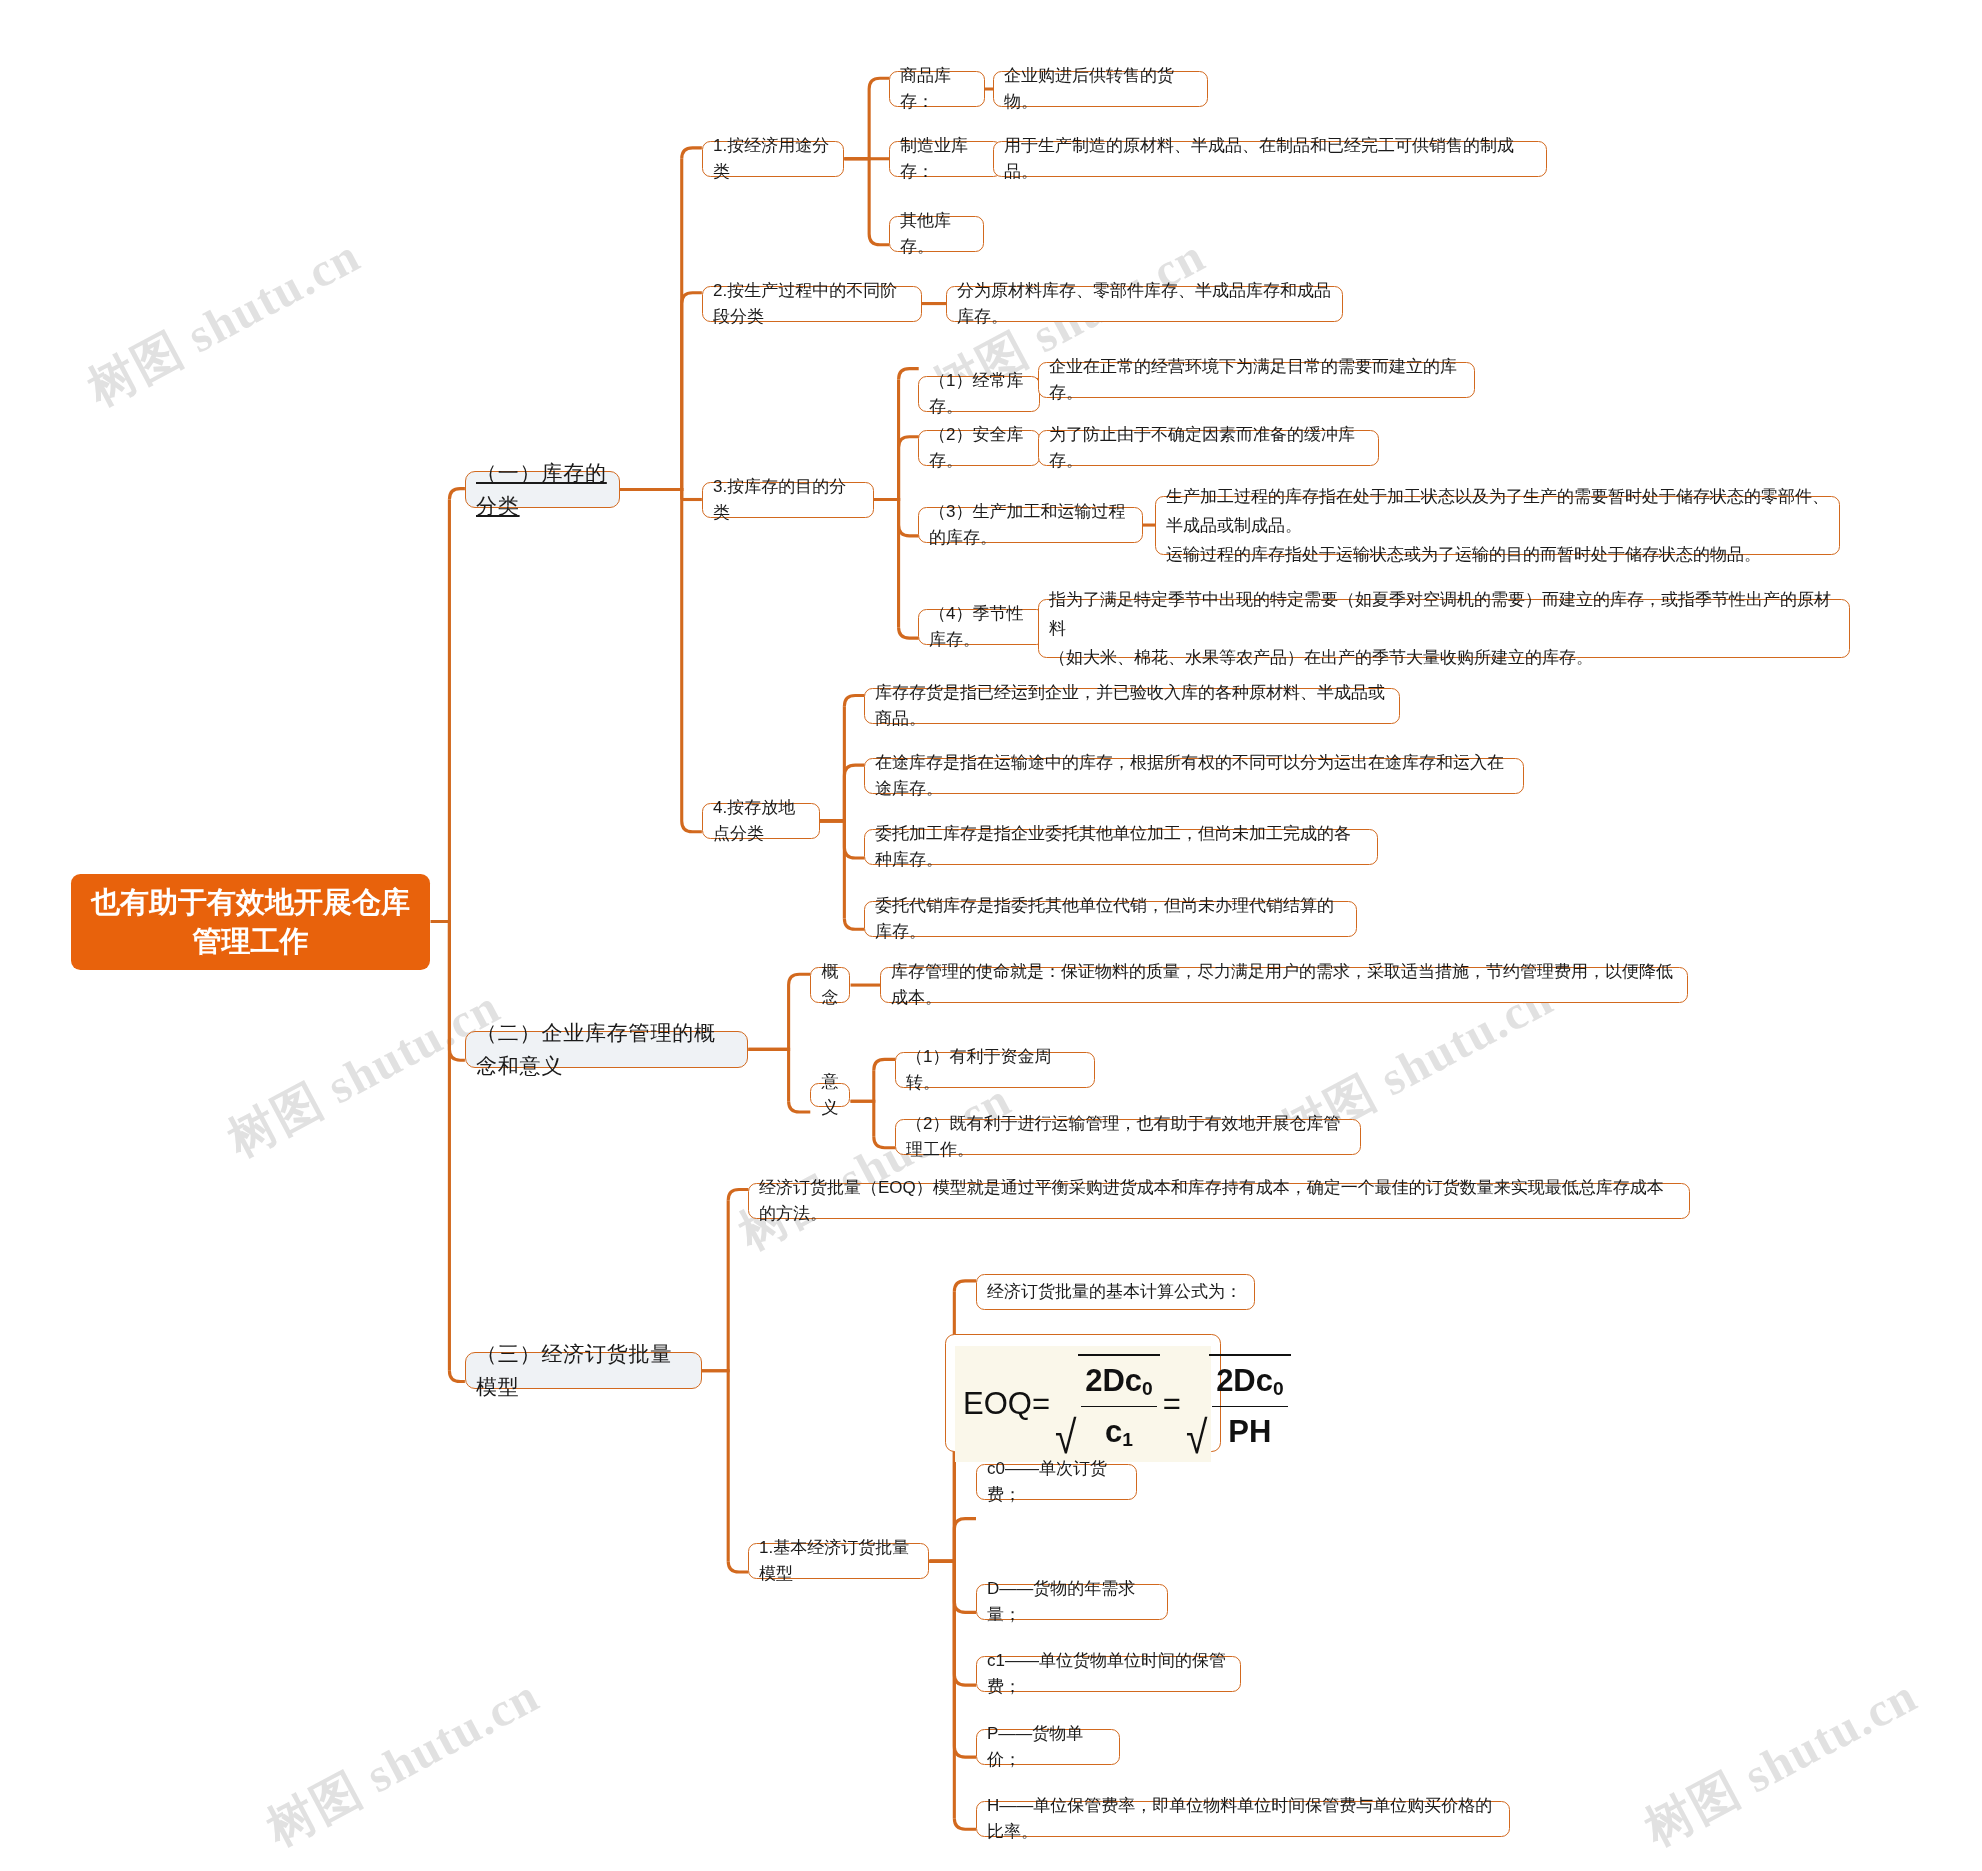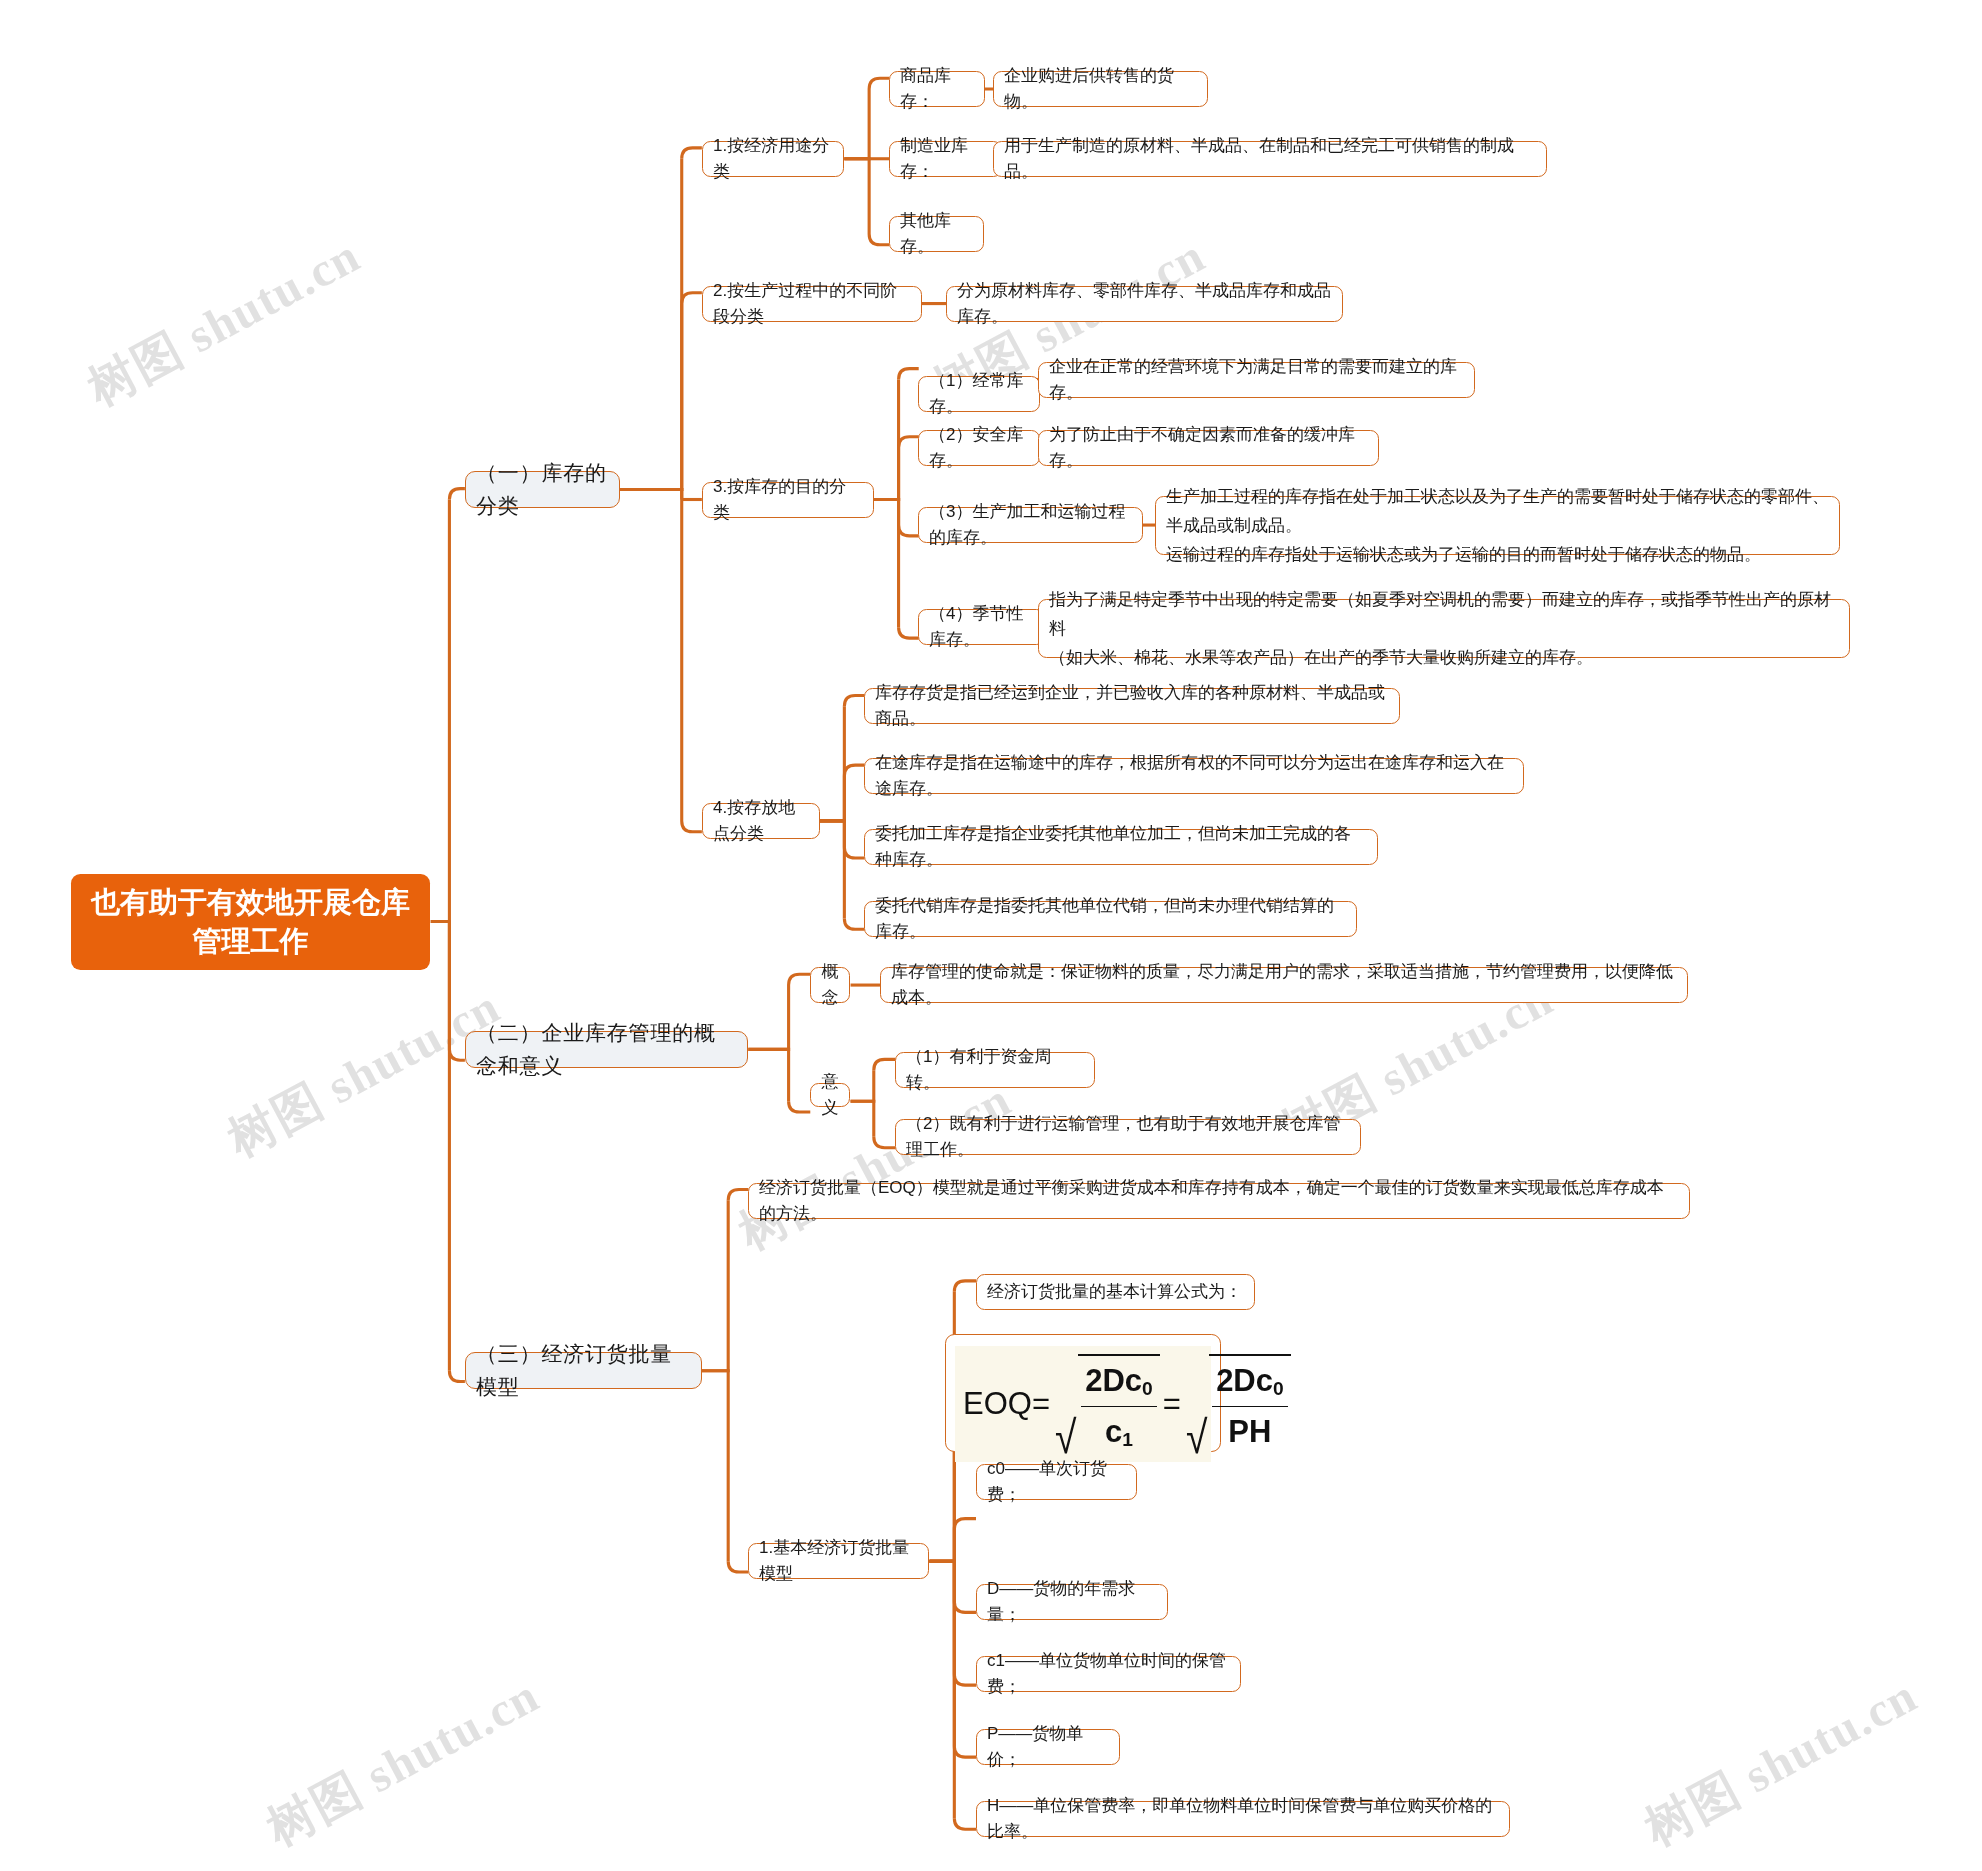--- a/index.html
+++ b/index.html
@@ -171,21 +171,21 @@
     <path d="M1232,2068 q0,14 14,14 H1260"></path>
     <path d="M1232,2162 q0,14 14,14 H1260"></path>
     <path d="M1232,2255 q0,14 14,14 H1260"></path>
     <path d="M1232,2348 q0,14 14,14 H1260"></path>
   </svg>
 
   <div class="node root" style="left:71px;top:874px;width:359px;height:96px;">
     <span class="tx">也有助于有效地开展仓库管理工作</span>
   </div>
 
-  <div class="node lvl1" style="left:465px;top:471px;width:155px;height:37px;">
+  <div class="node lvl1" style="left:465px;top:471px;width:155px;height:37px;text-decoration:underline;">
     <span class="tx">（一）库存的分类</span>
   </div>
   <div class="node lvl1" style="left:465px;top:1031px;width:283px;height:37px;">
     <span class="tx">（二）企业库存管理的概念和意义</span>
   </div>
   <div class="node lvl1" style="left:465px;top:1352px;width:237px;height:37px;">
     <span class="tx">（三）经济订货批量模型</span>
   </div>
 
   <div class="node lvl2" style="left:702px;top:141px;width:142px;height:36px;">

